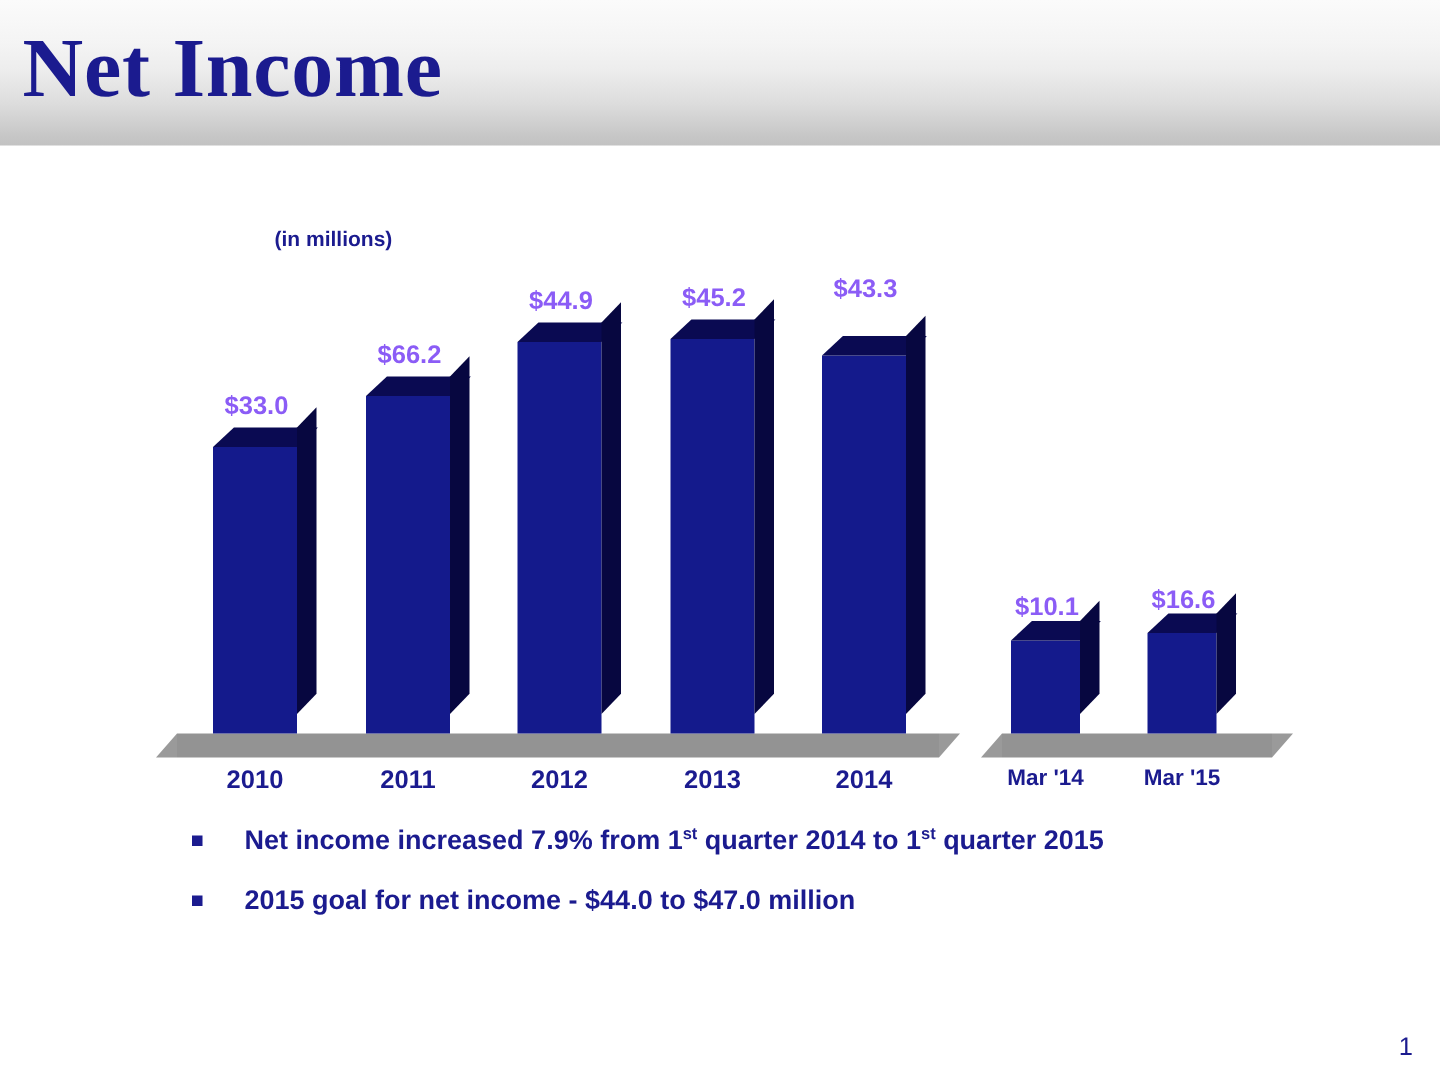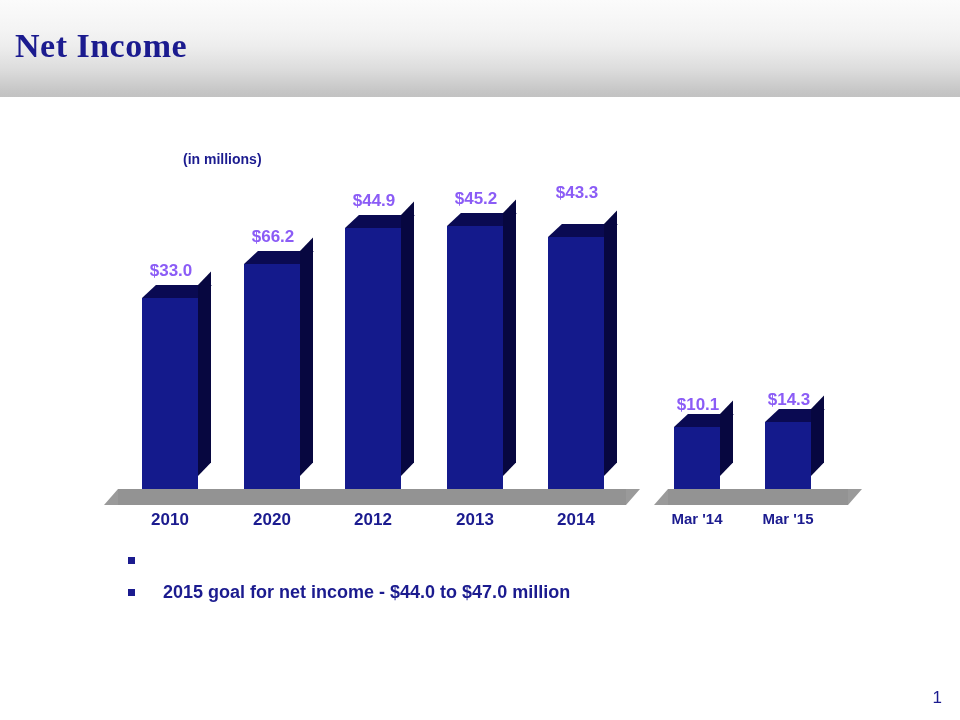--- a/index.html
+++ b/index.html
@@ -29,21 +29,21 @@
         #dcdcdc 72%,
         #c6c6c6 94%,
         #c2c2c2 100%);
   }
   #slide-title {
     position: absolute;
     left: 15px;
     top: 18px;
     font-family: "Liberation Serif", "DejaVu Serif", serif;
     font-weight: bold;
-    font-size: 34px;
+    font-size: 56px;
     line-height: 56px;
     color: #1b1b8f;
     letter-spacing: 0.5px;
     white-space: nowrap;
   }
 
   
   #chart-area {
     position: absolute;
     left: 0;
@@ -219,36 +219,37 @@
       <div class="bar-value big" style="left: 536px; width: 82px; top: 86px; text-align: center;">$43.3</div>
       <div class="bar" style="left: 674px; width: 46px; height: 62px; top: 330px;">
         <div class="bar-top"></div>
         <div class="bar-side"></div>
       </div>
       <div class="bar-value small" style="left: 662px; width: 72px; top: 298px;">$10.1</div>
       <div class="bar" style="left: 765px; width: 46px; height: 67px; top: 325px;">
         <div class="bar-top"></div>
         <div class="bar-side"></div>
       </div>
-      <div class="bar-value small" style="left: 753px; width: 72px; top: 293px;">$14.3</div>
+      <div class="bar-value small" style="left: 753px; width: 72px; top: 293px;">$16.6</div>
     </div>
   <div id="chart-labels">
       <div class="cat-label year" style="left: 126px; width: 88px; top: 413px;">2010</div>
-      <div class="cat-label year" style="left: 228px; width: 88px; top: 413px;">2020</div>
+      <div class="cat-label year" style="left: 228px; width: 88px; top: 413px;">2011</div>
       <div class="cat-label year" style="left: 329px; width: 88px; top: 413px;">2012</div>
       <div class="cat-label year" style="left: 431px; width: 88px; top: 413px;">2013</div>
       <div class="cat-label year" style="left: 532px; width: 88px; top: 413px;">2014</div>
       <div class="cat-label quarter" style="left: 658px; width: 78px; top: 413px;">Mar '14</div>
       <div class="cat-label quarter" style="left: 749px; width: 78px; top: 413px;">Mar '15</div>
     </div>
 </div>
 
 <div id="bullet-list">
     <div class="bullet-row">
       <span class="bullet-marker"></span>
+      <span class="bullet-text">Net income increased 7.9% from 1<sup>st</sup> quarter 2014 to 1<sup>st</sup> quarter 2015</span>
     </div>
     <div class="bullet-row">
       <span class="bullet-marker"></span>
       <span class="bullet-text">2015 goal for net income - $44.0 to $47.0 million</span>
     </div>
   </div>
 
 <div id="page-number">1</div>
 
 </body></html>

